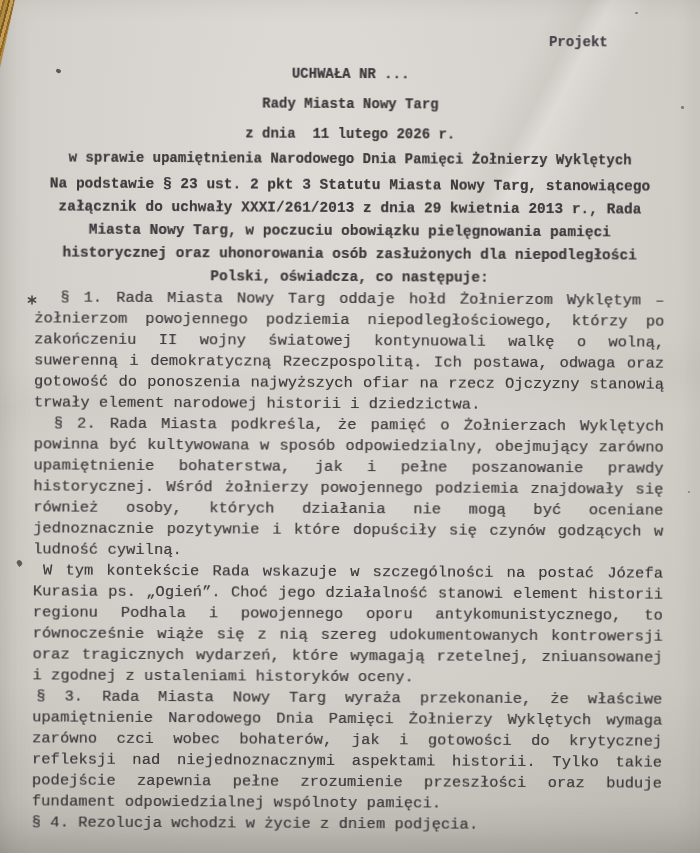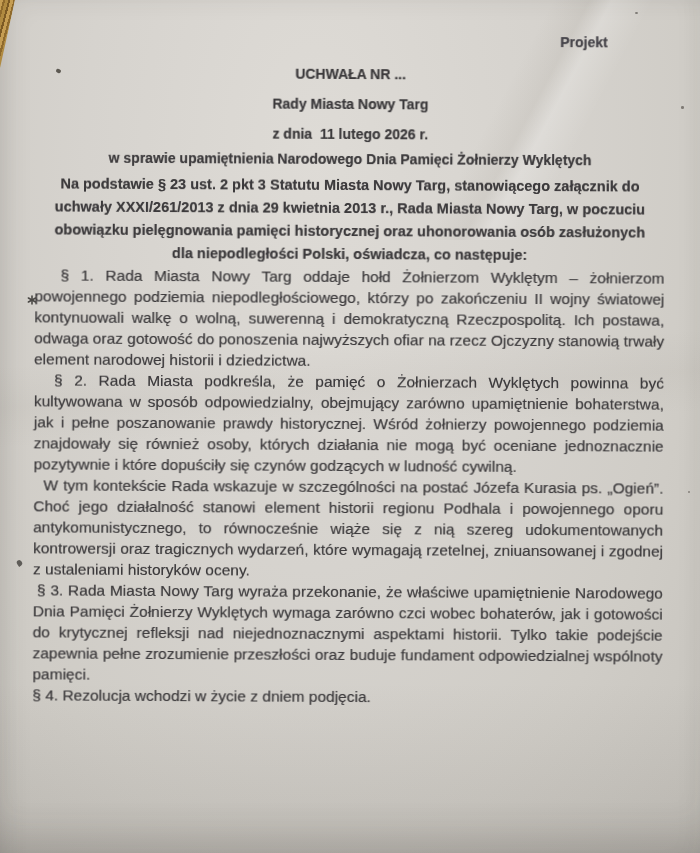--- a/index.html
+++ b/index.html
@@ -18,20 +18,21 @@
     background:repeating-linear-gradient(105deg,
       #c59d52 0 3px,#8f6a2c 3px 5px,#b08a40 5px 8px,#7c5a24 8px 10px);
     clip-path:polygon(0 0,15px 0,2px 64px,0 70px);
   }
   .paper{
     position:absolute;inset:0;
     background:
       linear-gradient(180deg,rgba(0,0,0,0) 80%,rgba(70,65,58,0.08) 94%,rgba(70,65,58,0.15) 100%),
       radial-gradient(ellipse at 45% 18%,#dedbd6 0%,#d6d3ce 42%,#cfccc6 72%,#c6c3bd 100%);
     clip-path:polygon(15px 0,700px 0,700px 853px,0 853px,0 68px);
+    font-family:Liberation Mono, monospace;
   }
   .paper::after{
     content:"";position:absolute;inset:0;pointer-events:none;
     box-shadow:inset 0 -34px 42px -24px rgba(60,55,48,0.20),
                inset -18px 0 40px -32px rgba(60,55,48,0.10),
                inset 24px 14px 34px -28px rgba(60,55,48,0.22);
   }
   .paper-edge-line{
     position:absolute;top:-2px;left:7px;width:1.5px;height:68px;
     background:rgba(95,82,58,0.28);

